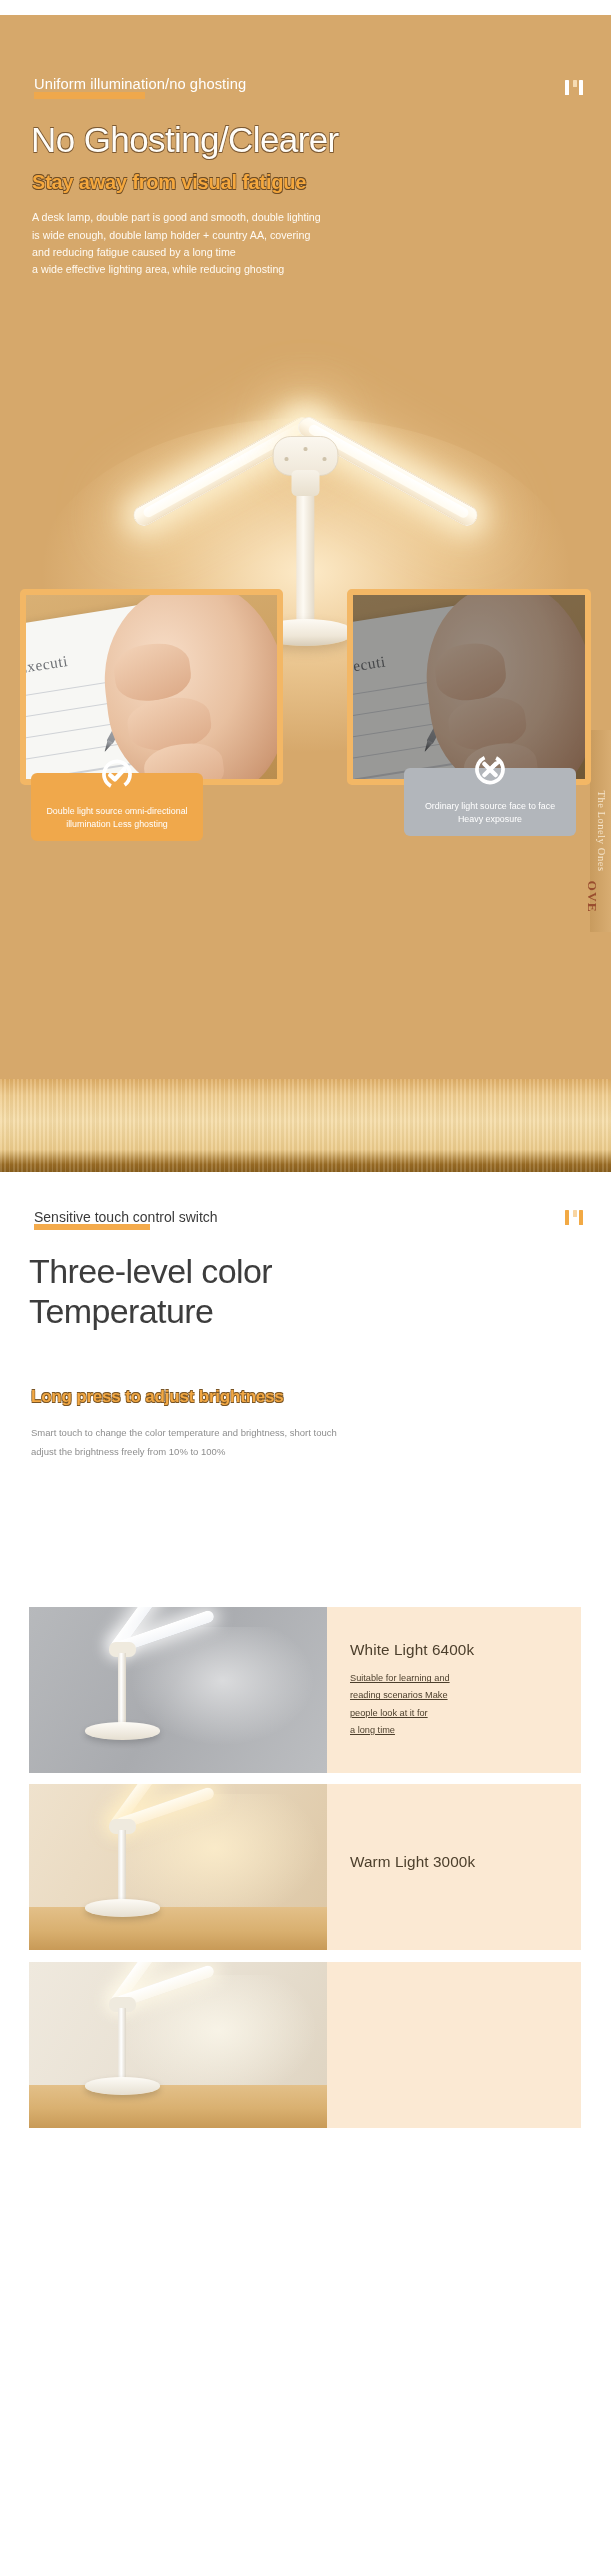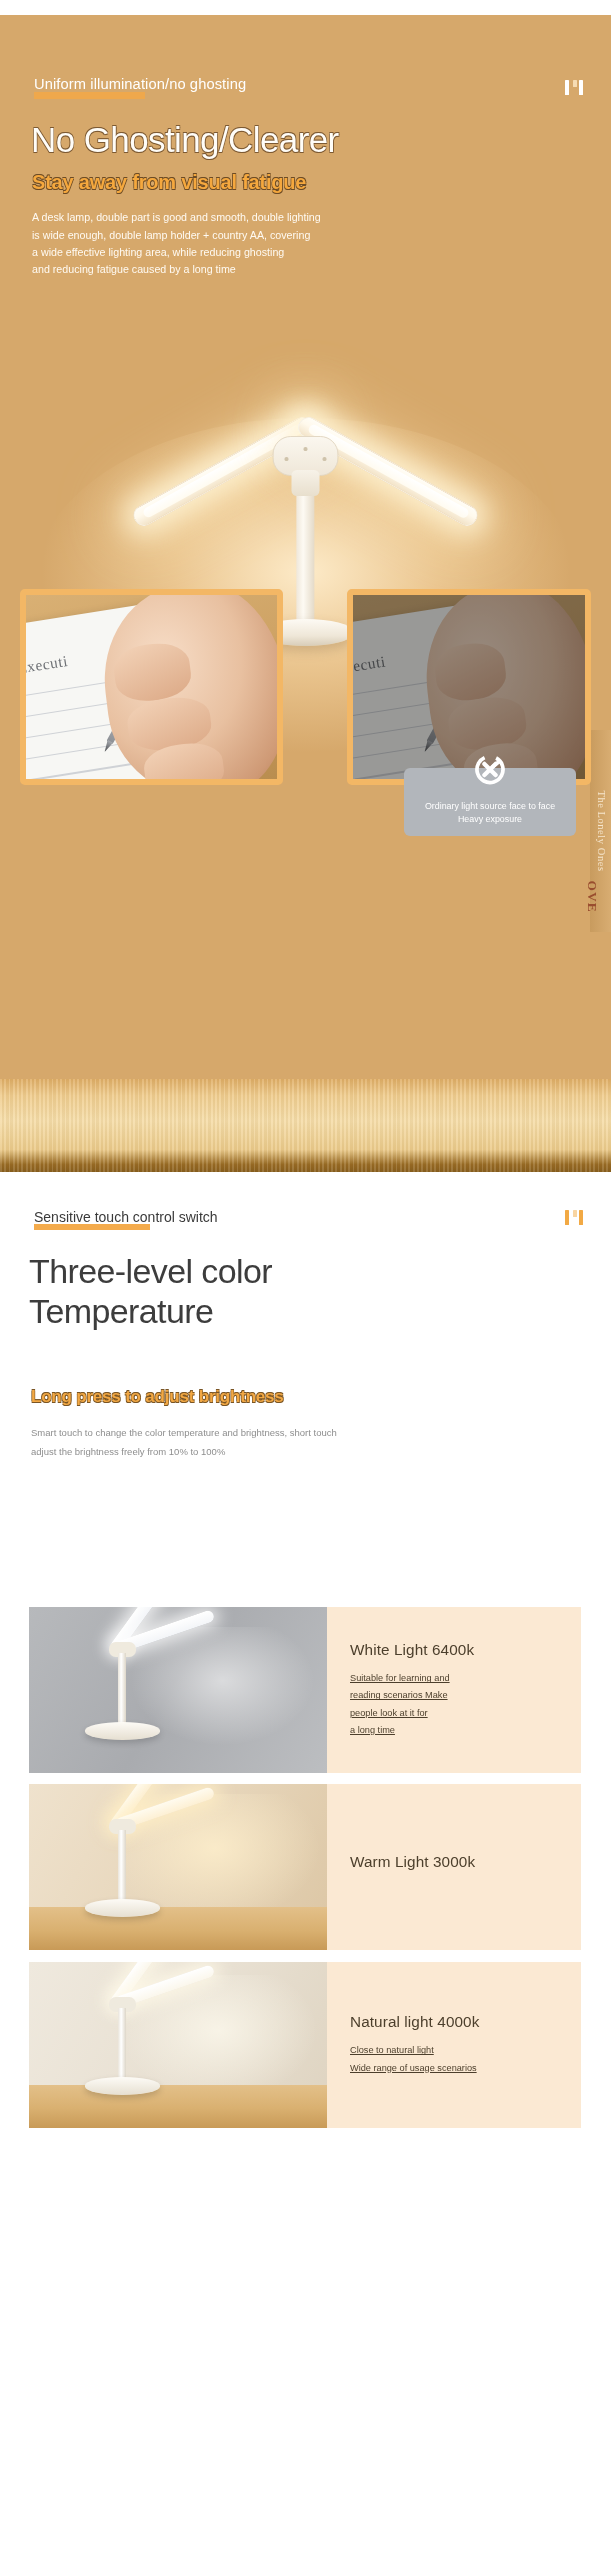--- a/index.html
+++ b/index.html
@@ -288,22 +288,22 @@
       <i class="qc"></i>
       <i class="qb"></i>
   </div>
 
   <div id="hero-title">No Ghosting/Clearer</div>
   <div id="hero-subtitle">Stay away from visual fatigue</div>
 
   <div id="hero-body">
     <div>A desk lamp, double part is good and smooth, double lighting</div>
     <div>is wide enough, double lamp holder + country AA, covering</div>
+    <div>and reducing fatigue caused by a long time</div>
     <div>a wide effective lighting area, while reducing ghosting</div>
-    <div>and reducing fatigue caused by a long time</div>
   </div>
 
   <div id="lamp">
     <div class="lamp-arm" id="lamp-arm-left"></div>
     <div class="lamp-arm" id="lamp-arm-right"></div>
     <div id="lamp-hub">
       <span class="screw s1"></span>
         <span class="screw s2"></span>
         <span class="screw s3"></span>
     </div>
@@ -350,20 +350,30 @@
       </div>
       <div class="pen"></div>
       <div class="hand">
         <div class="finger" style="left:6%;top:26%;width:42%;height:26%"></div>
         <div class="finger" style="left:10%;top:52%;width:46%;height:24%"></div>
         <div class="finger" style="left:16%;top:74%;width:44%;height:24%"></div>
       </div>
     </div>
   </div>
 
+  <div class="badge" id="badge-good">
+    <div class="badge-icon">
+      <svg viewBox="0 0 50 50">
+        <circle cx="25" cy="25" r="21" fill="none" stroke="#ffffff" stroke-width="6" stroke-dasharray="108 24" transform="rotate(118 25 25)"></circle>
+        <path d="M14 26 L21.5 33 L37 16" fill="none" stroke="#ffffff" stroke-width="7" stroke-linecap="round" stroke-linejoin="round"></path>
+      </svg>
+    </div>
+    <div>Double light source omni-directional</div>
+    <div>illumination Less ghosting</div>
+  </div>
 
   <div class="badge" id="badge-bad">
     <div class="badge-icon">
       <svg viewBox="0 0 50 50">
         <circle cx="25" cy="25" r="21" fill="none" stroke="#ffffff" stroke-width="6" stroke-dasharray="112 20" transform="rotate(-62 25 25)"></circle>
         <path d="M16 16 L34 34 M34 16 L16 34" fill="none" stroke="#ffffff" stroke-width="7" stroke-linecap="round"></path>
         <path d="M30 20 L40 12" stroke="#ffffff" stroke-width="6" stroke-linecap="round"></path>
       </svg>
     </div>
     <div>Ordinary light source face to face</div>
@@ -440,23 +450,16 @@
     <div class="mode-photo">
       <div class="scene-wall"></div>
       <div class="glowpatch"></div>
       <div class="scene-floor"></div>
       <div class="sc-blade sc-b1"></div>
       <div class="sc-blade sc-b2"></div>
       <div class="sc-hub"></div>
       <div class="sc-stem"></div>
       <div class="sc-base"></div>
     </div>
-    <div class="mode-text">
-      <div class="mode-title">Natural light  4000k</div>
-      <div class="mode-desc">
-        <div>Close to natural light</div>
-        <div>Wide range of usage scenarios</div>
-      </div>
-    </div>
   </div>
 
 </div>
 
 
 </body></html>

